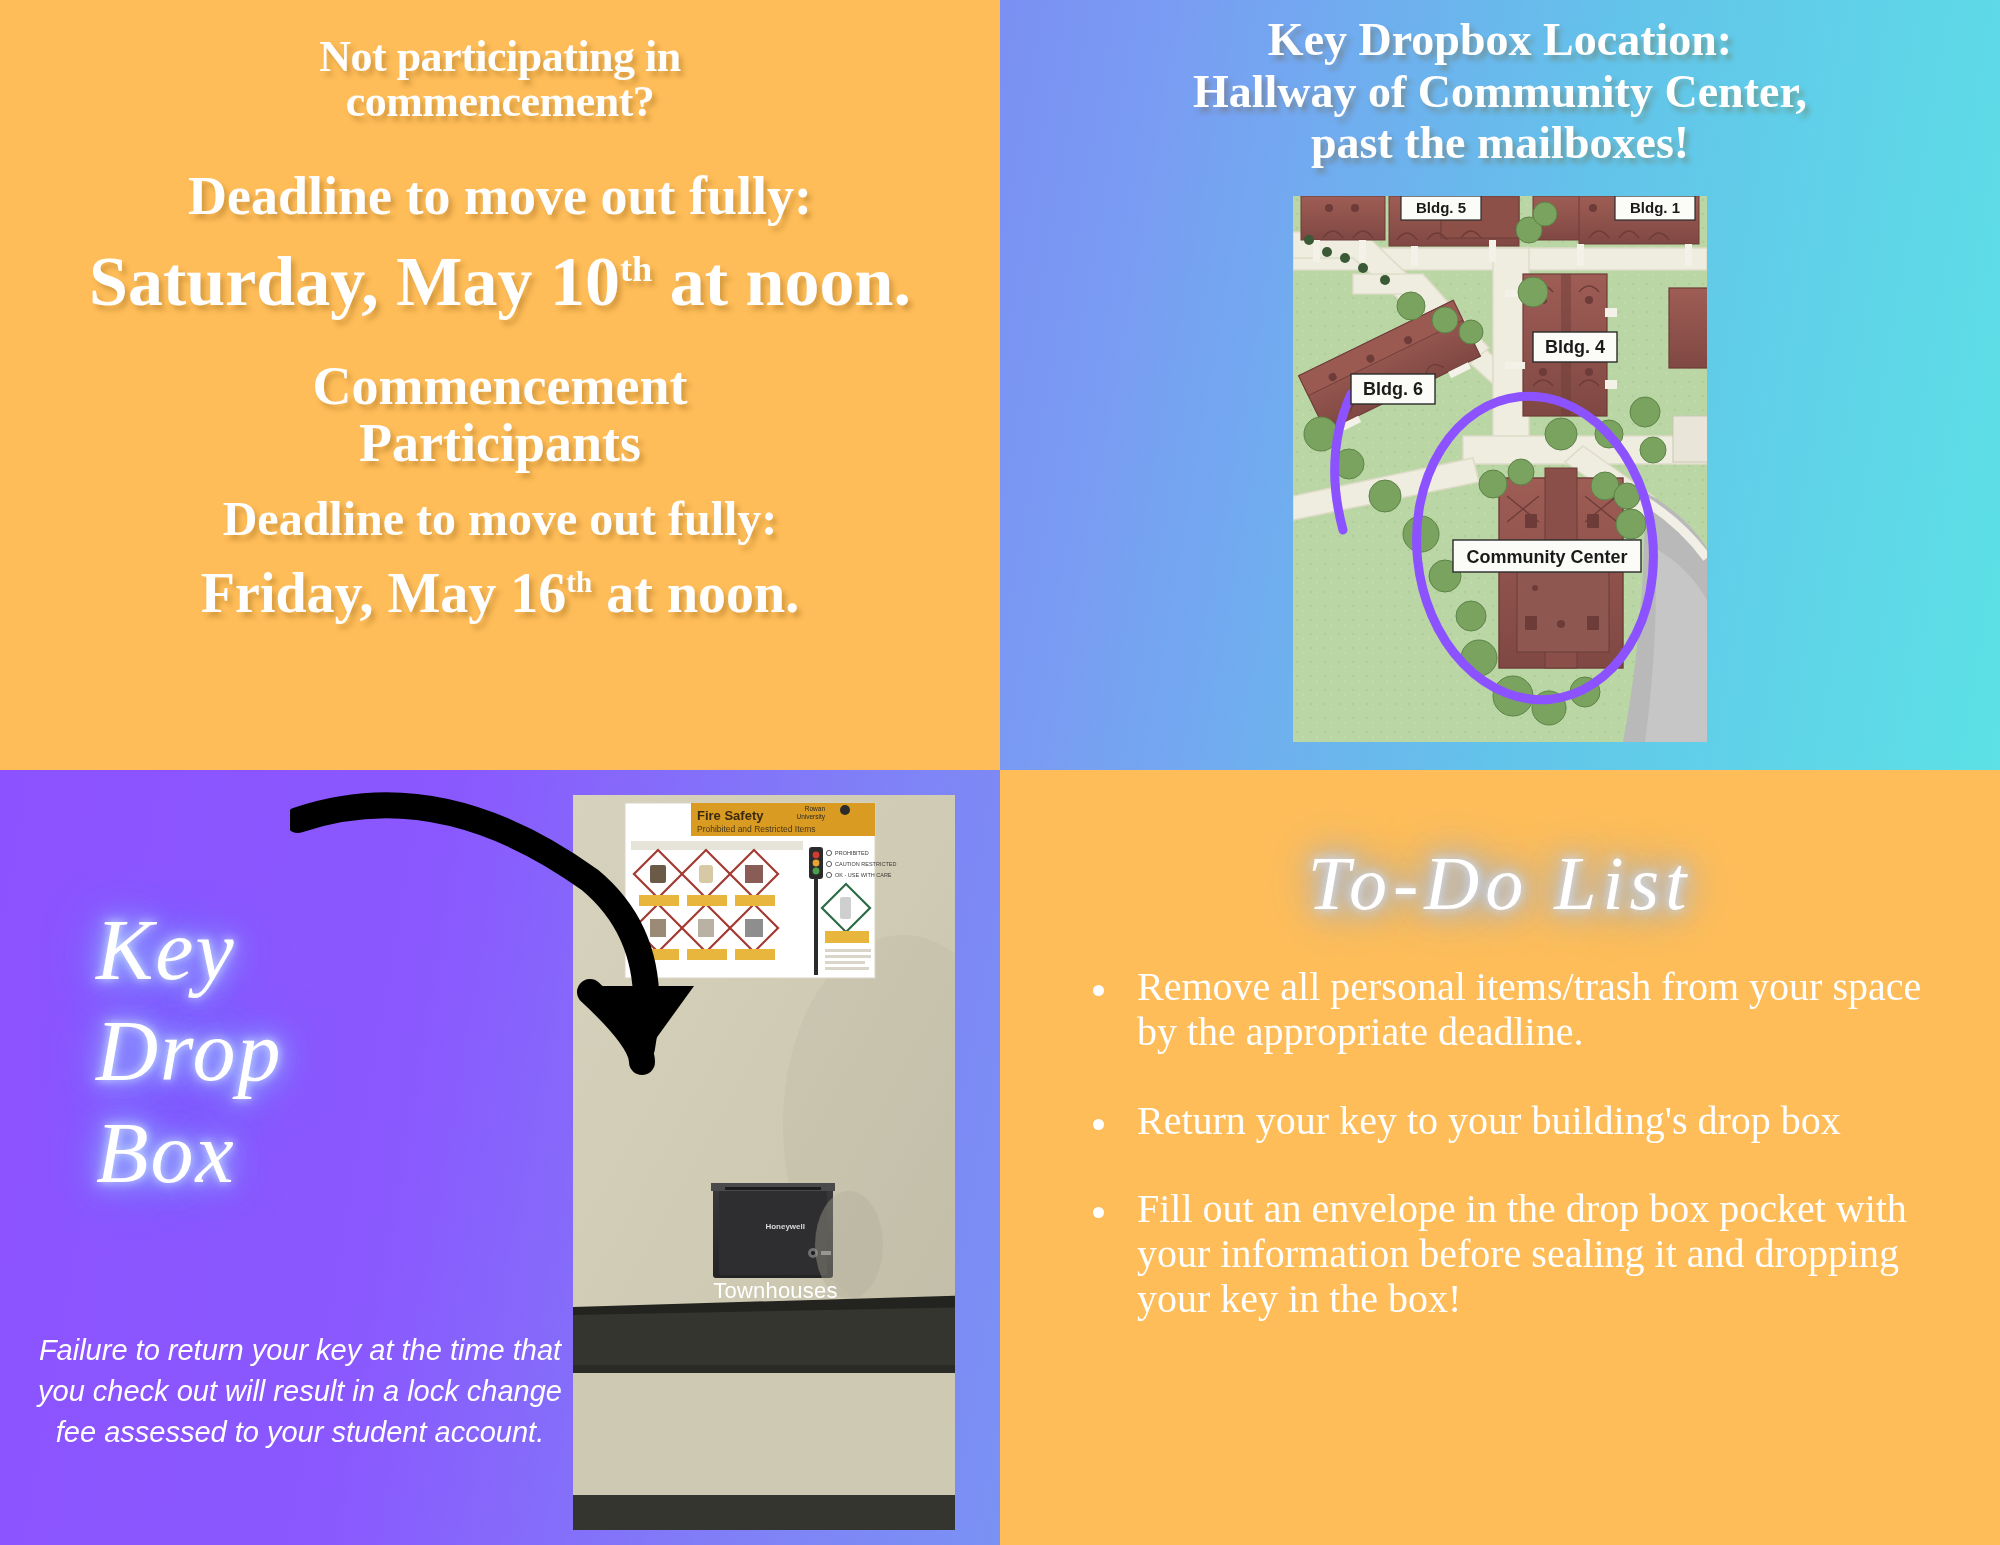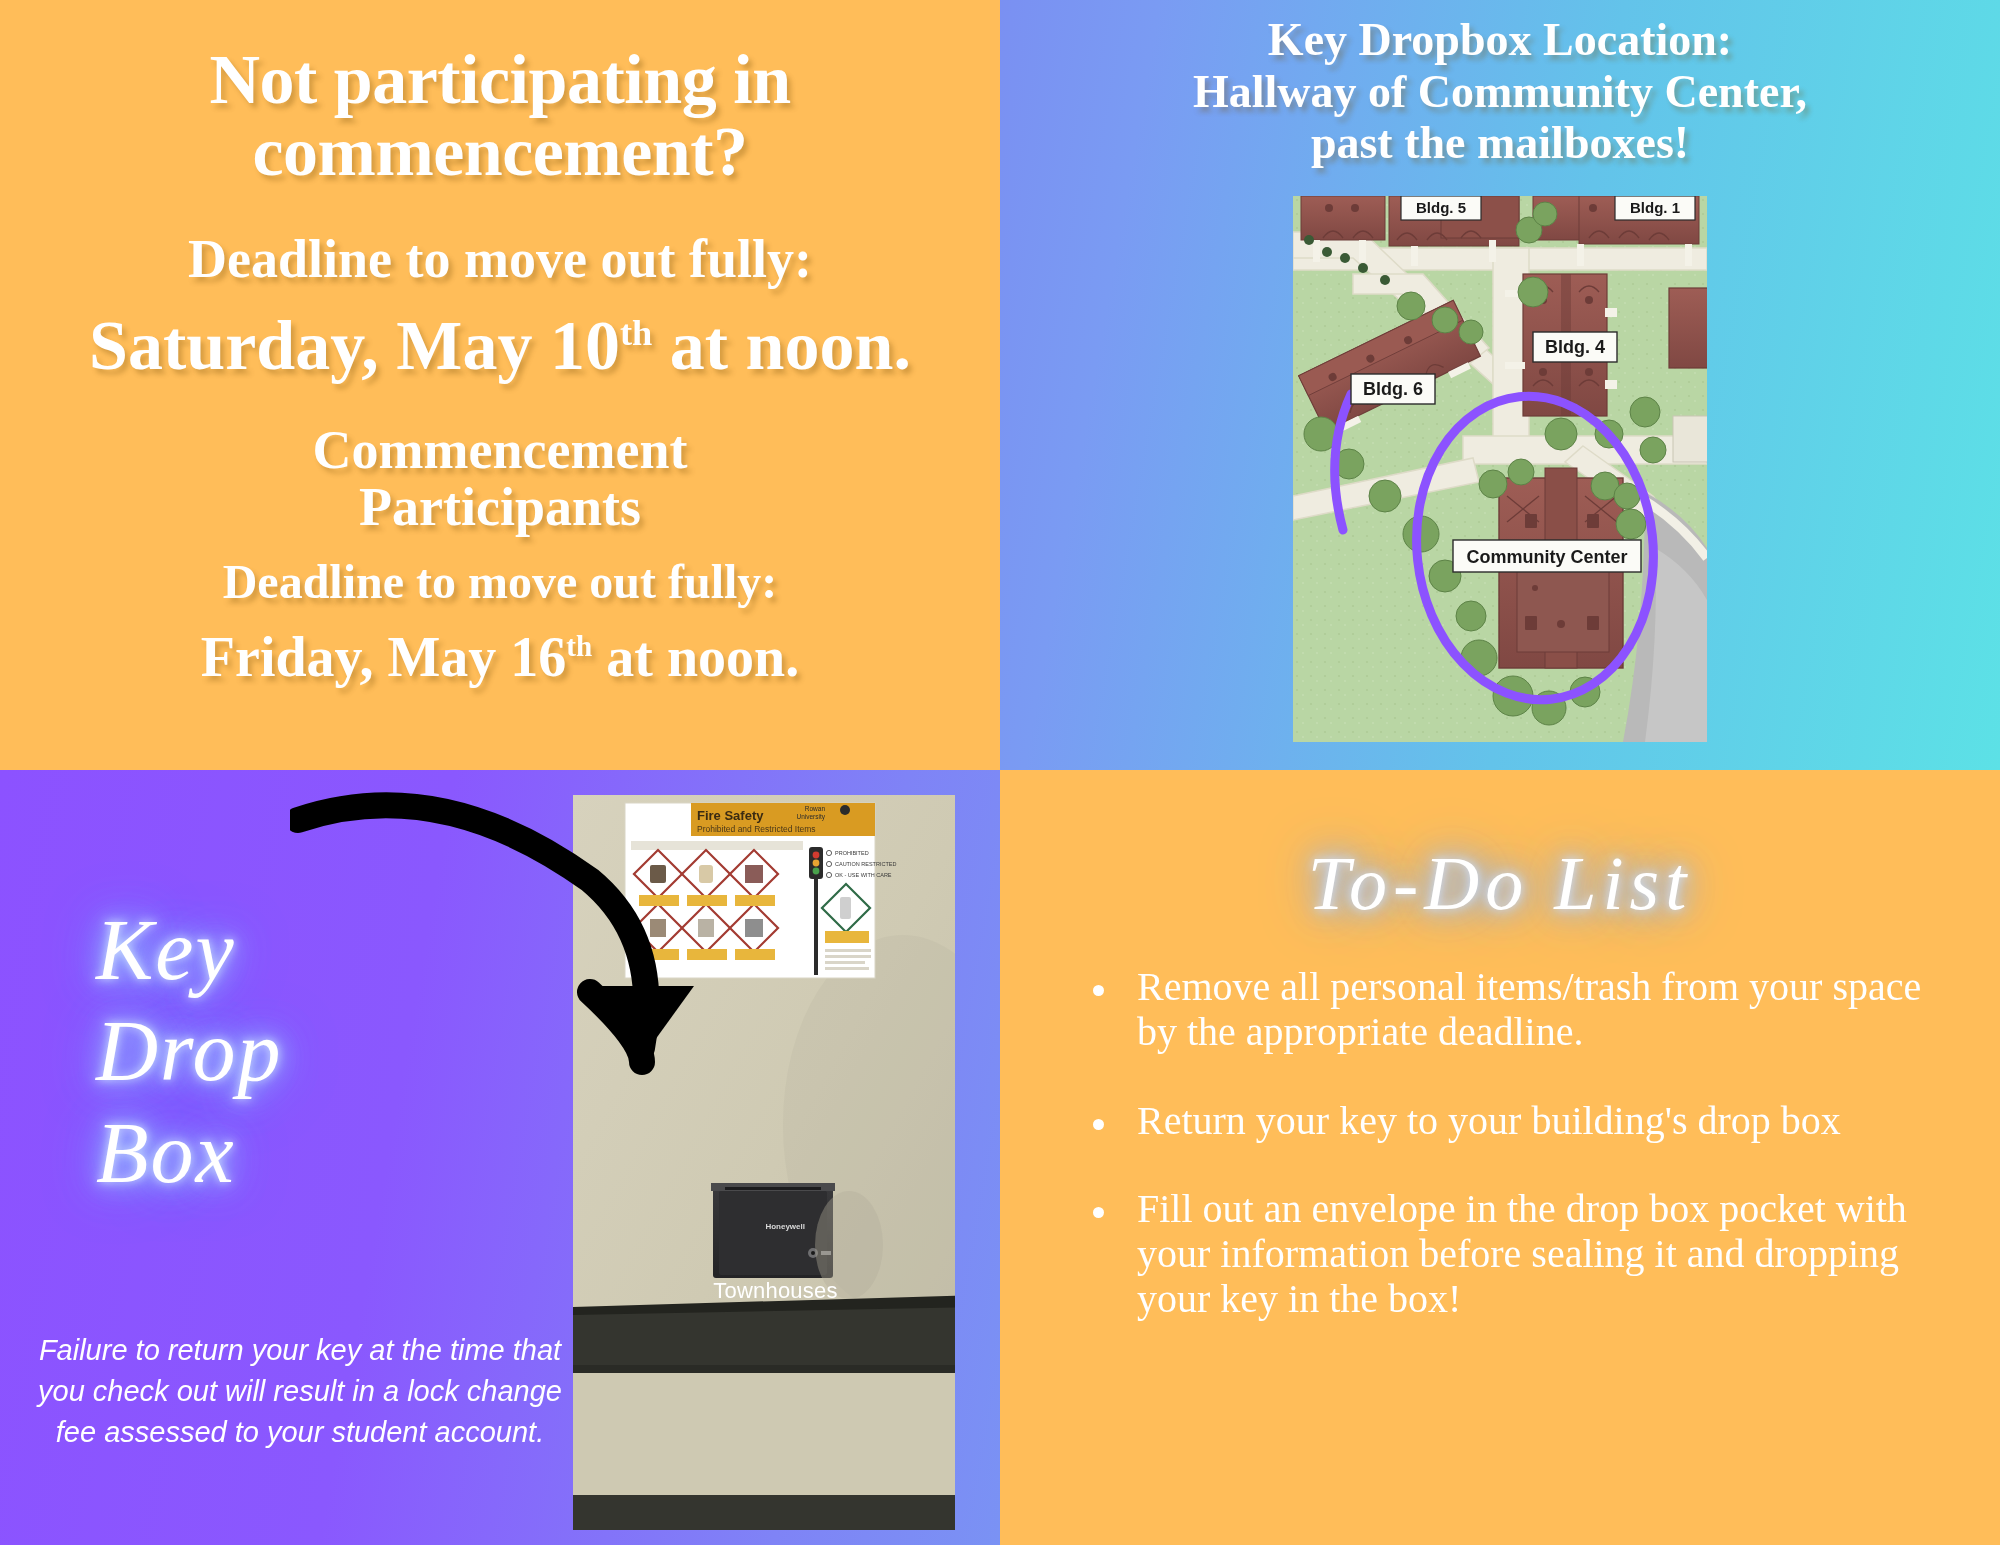--- a/index.html
+++ b/index.html
@@ -22,21 +22,21 @@
     font-family:"Liberation Serif", serif;
     color:#ffffff; font-weight:700; text-align:center;
     text-shadow:4px 5px 5px rgba(120,78,10,.30);
     line-height:1.03;
   }
 
   
   .tl-wrap { position:absolute; left:0; top:0; width:1000px; height:770px;
              display:flex; flex-direction:column; align-items:center;
              justify-content:flex-start; padding:34px 30px 0 30px; }
-  .tl-l1 { font-size:70px; letter-spacing:-.5px; width:660px; margin-top:10px; }
+  .tl-l1 { font-size:44px; letter-spacing:-.5px; width:660px; }
   .tl-l2 { font-size:54px; margin-top:44px; width:900px; }
   .tl-l3 { font-size:70px; margin-top:22px; width:900px; }
   .tl-l4 { font-size:54px; margin-top:40px; width:660px; line-height:1.05; }
   .tl-l5 { font-size:48px; margin-top:22px; width:900px; }
   .tl-l6 { font-size:56px; margin-top:22px; width:900px; }
   sup.ord { font-size:.52em; vertical-align:super; line-height:0; }
 
   
   .tr-head { position:absolute; left:1000px; top:14px; width:1000px;
              font-size:46px; line-height:1.12; }

